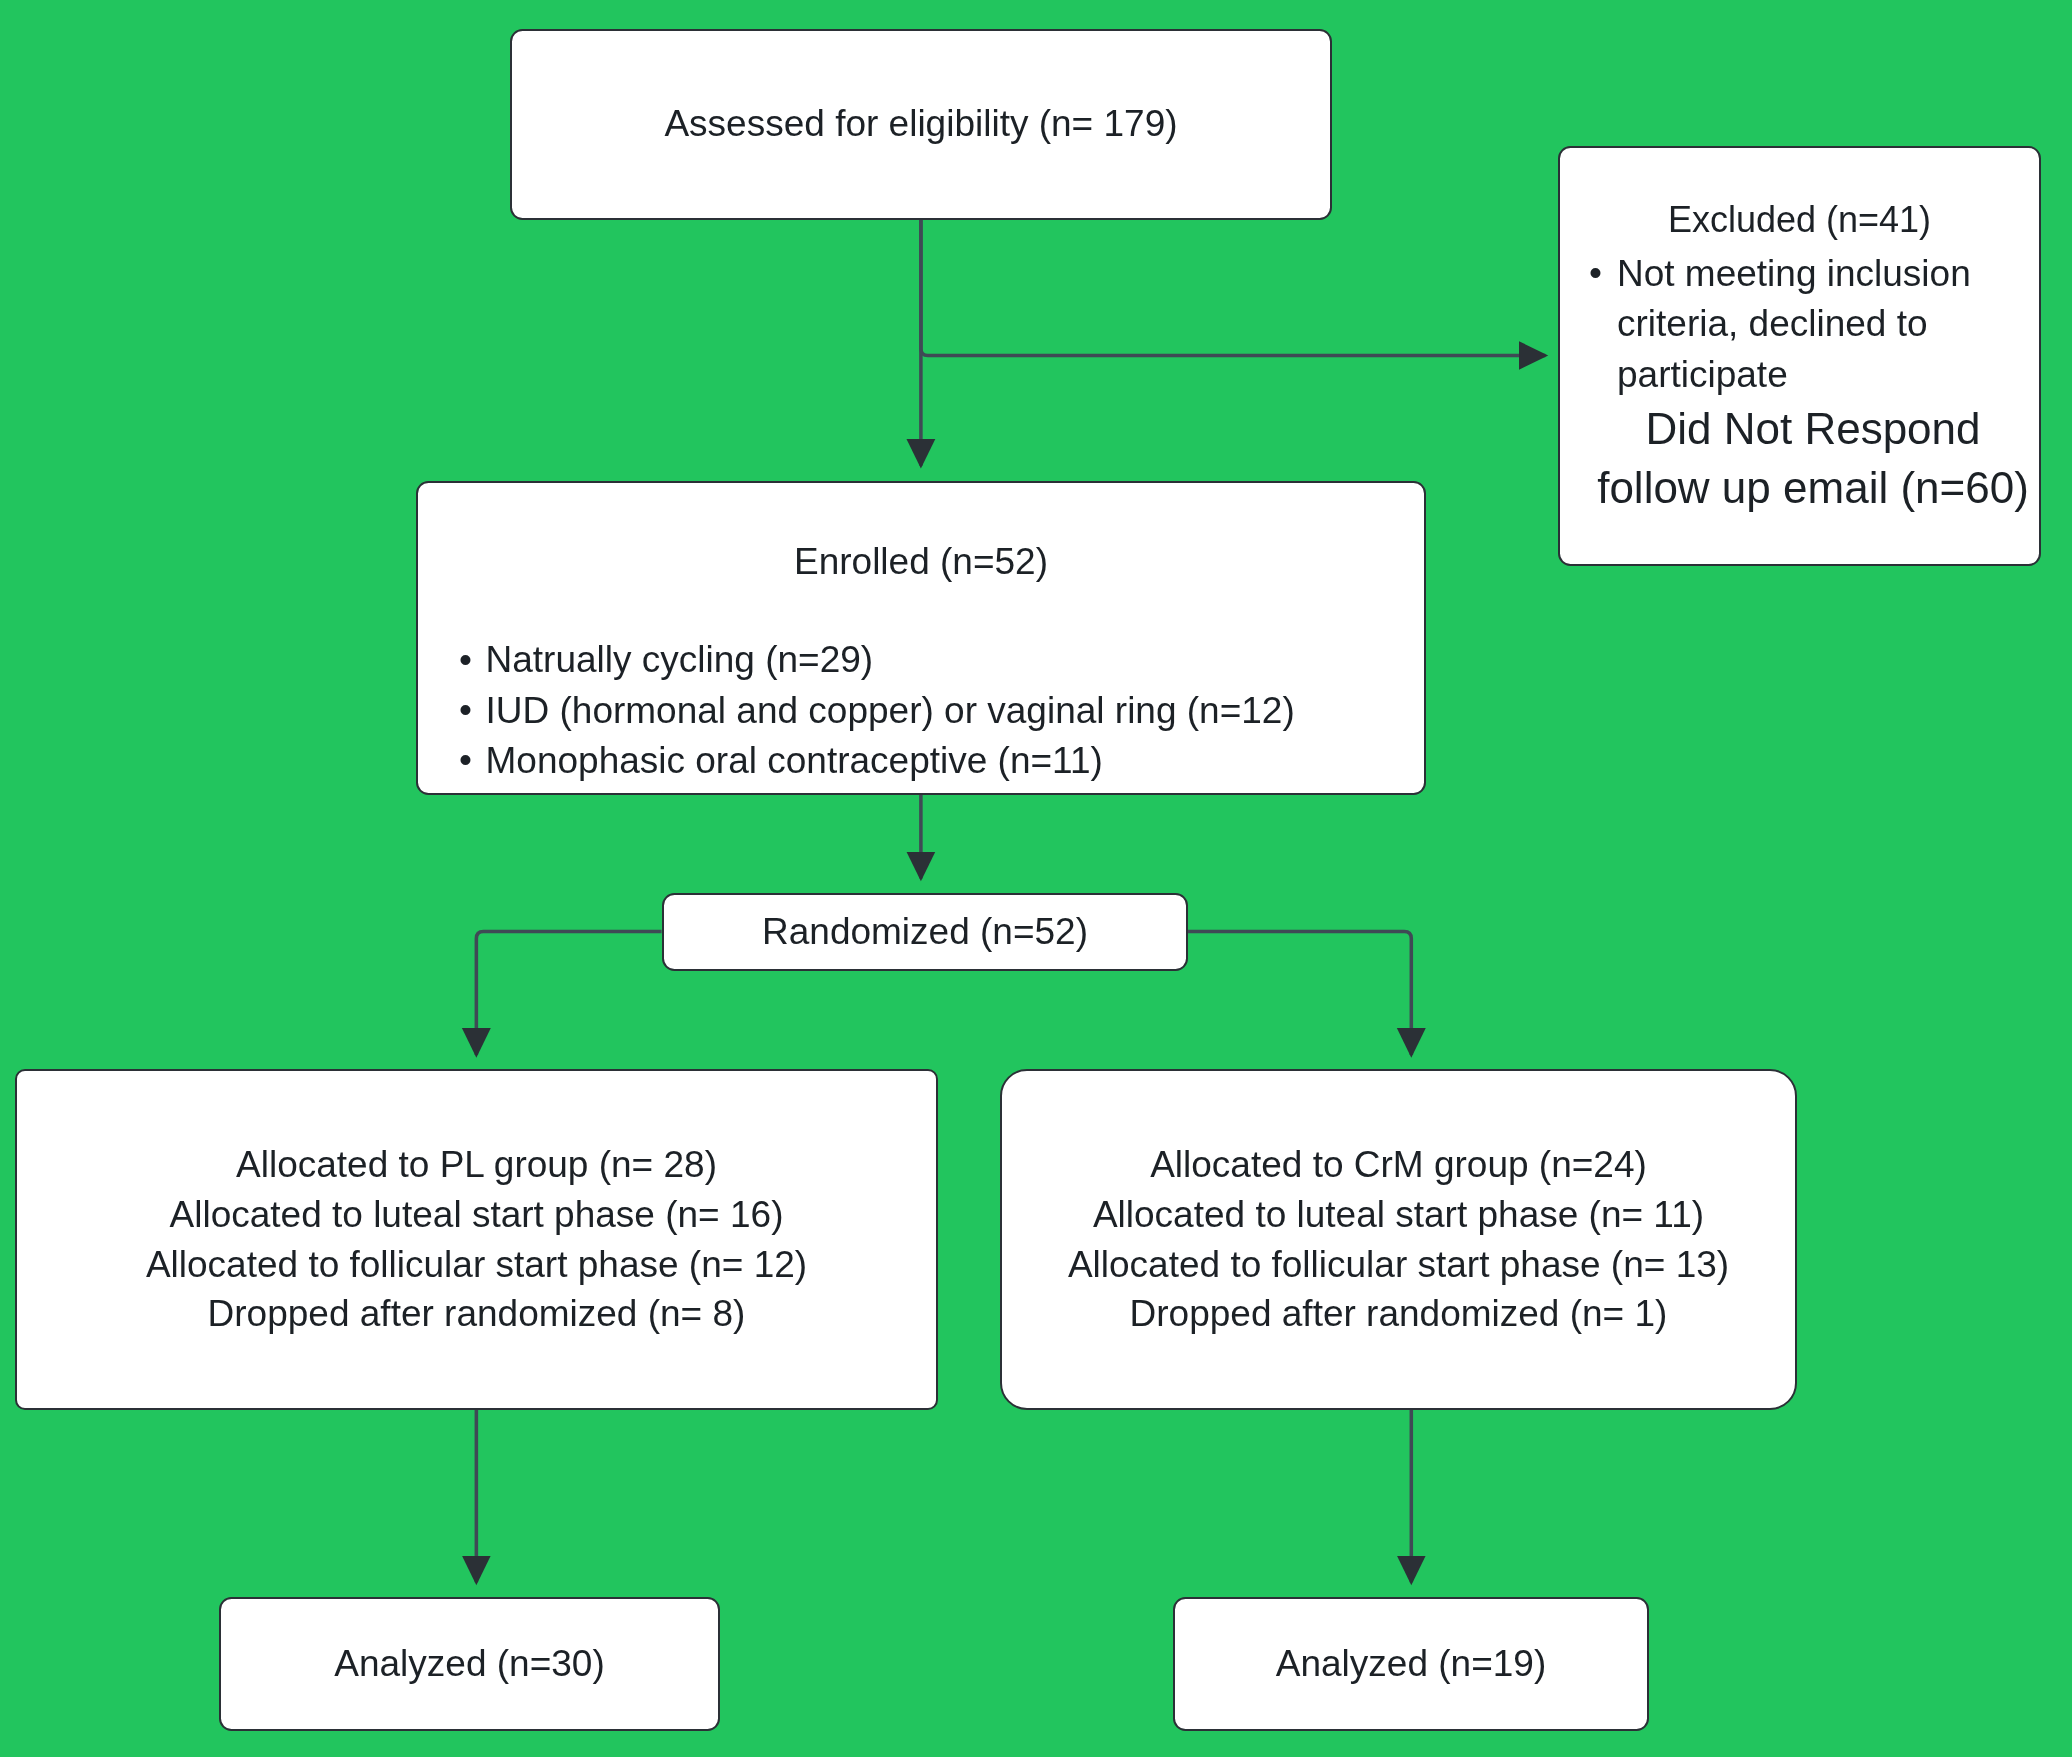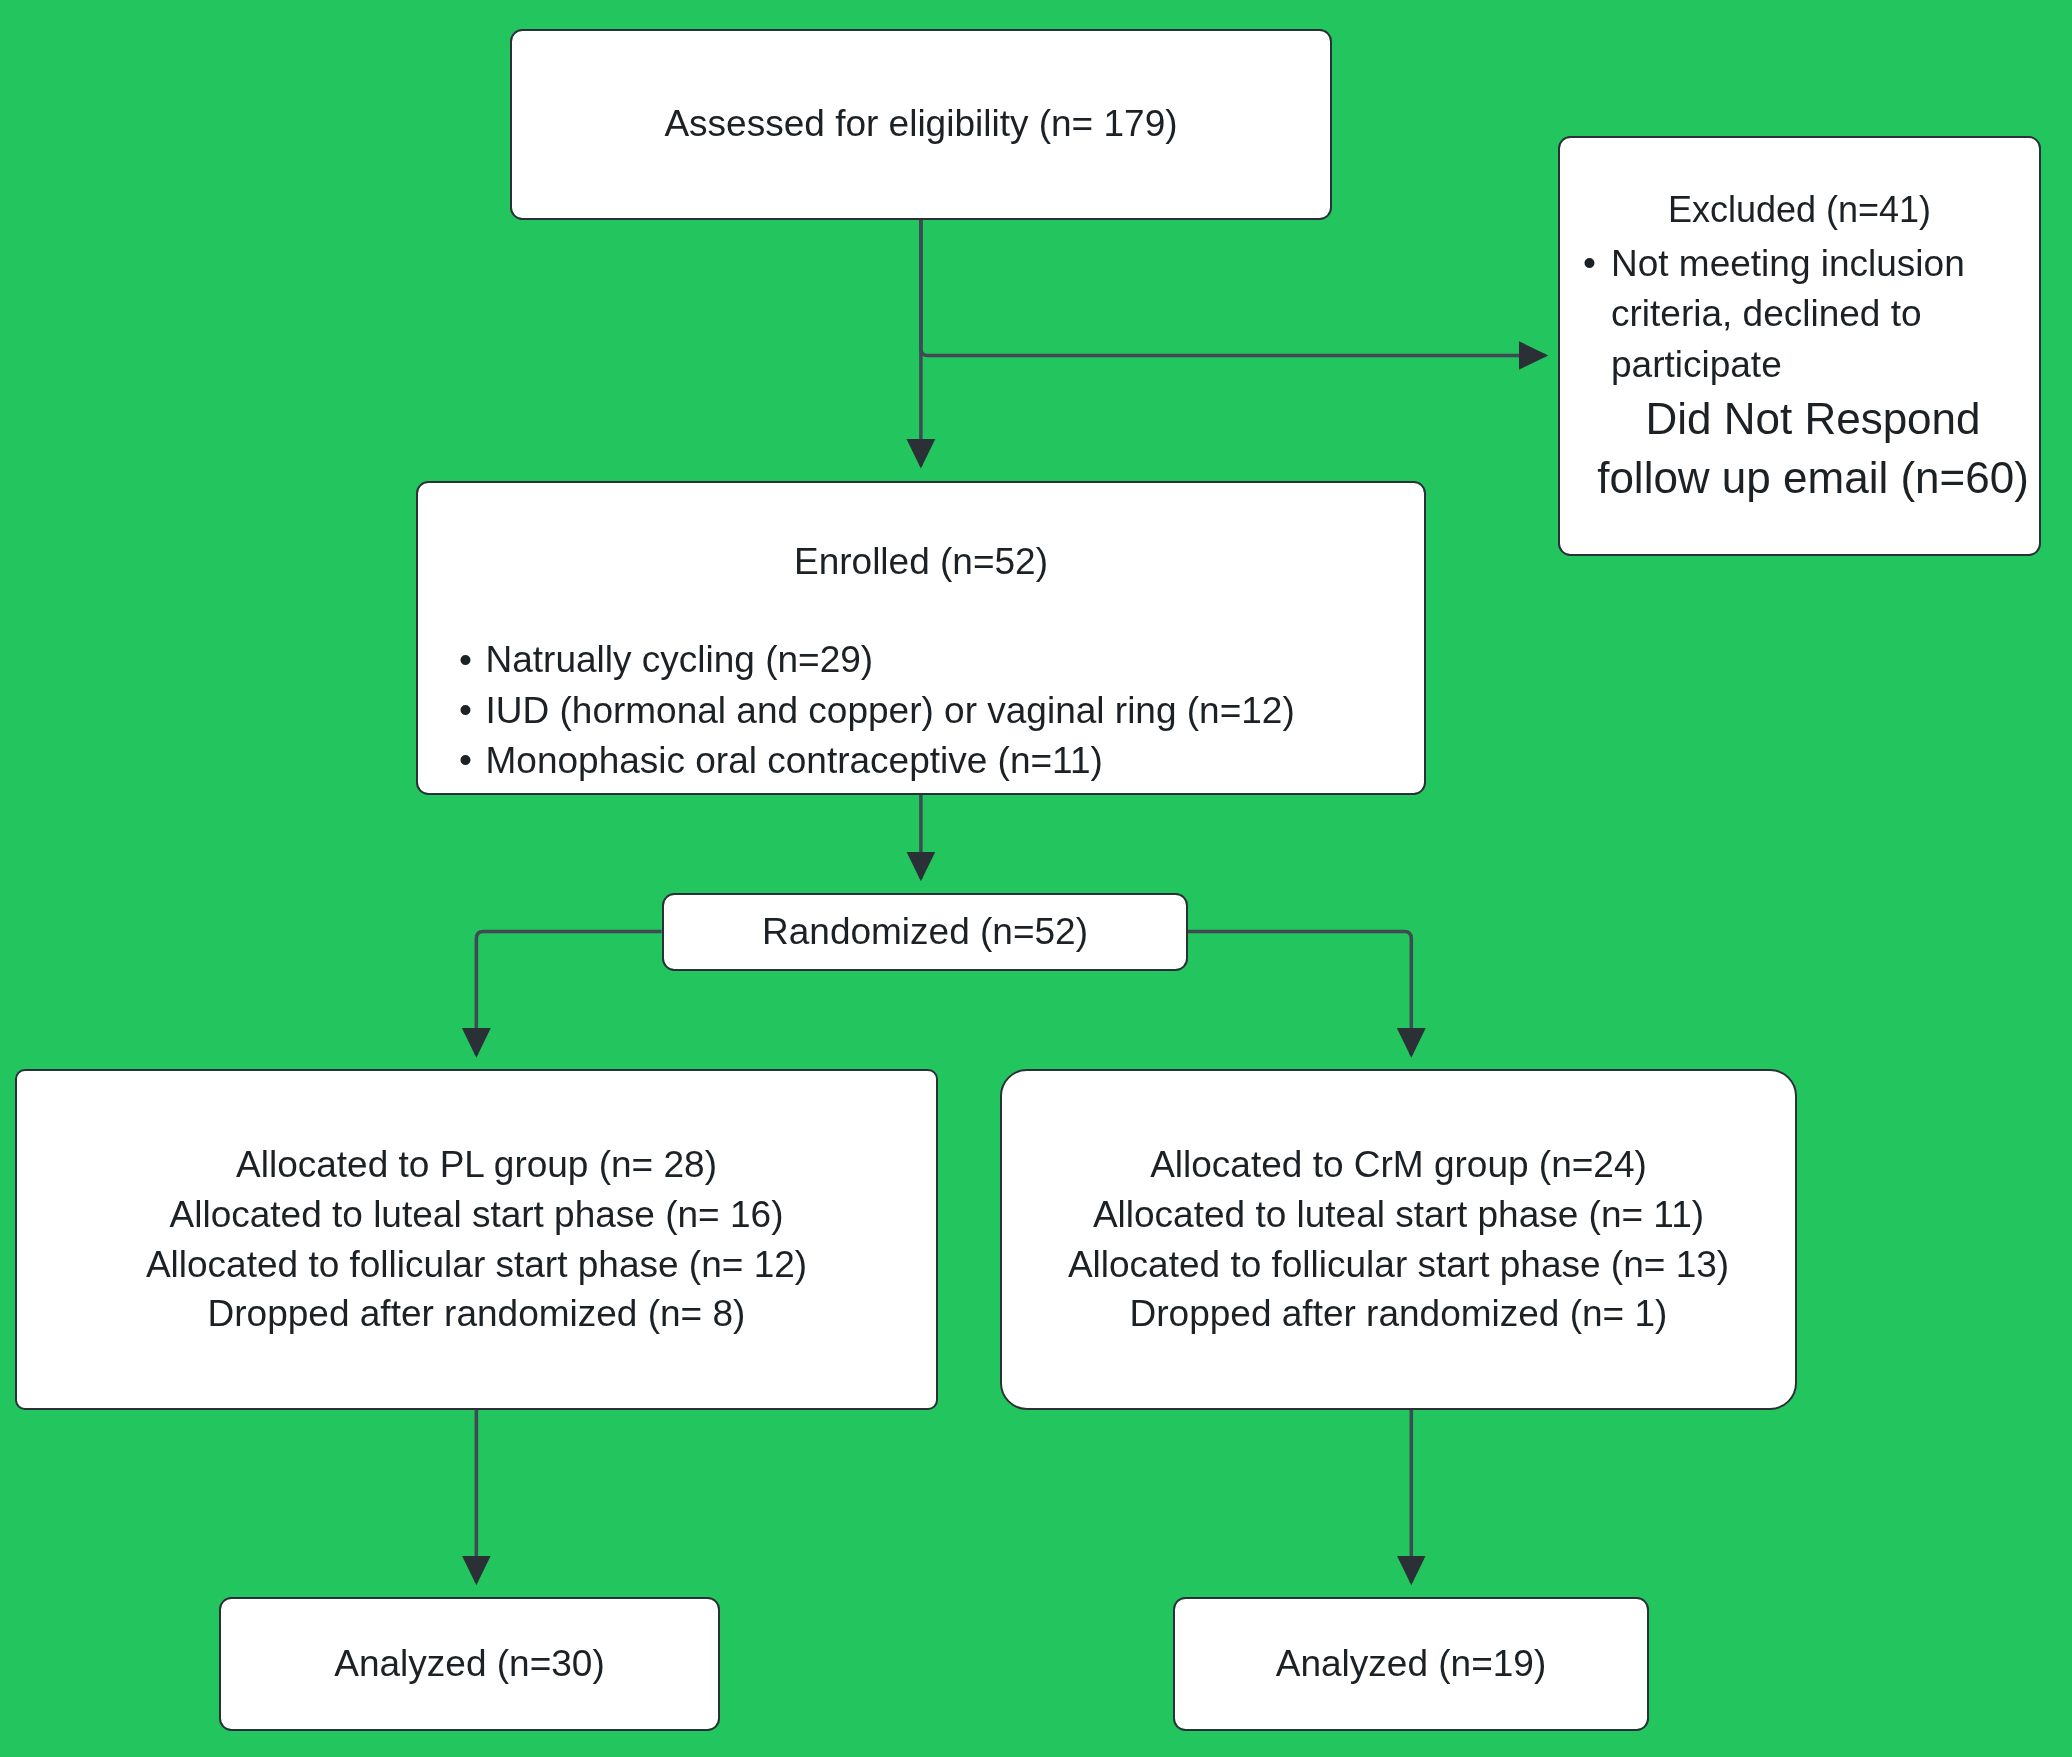--- a/index.html
+++ b/index.html
@@ -59,33 +59,33 @@
     text-align: left;
   }
   ul.bullets li::before {
     content: "\2022";
     position: absolute;
     left: 0;
     top: -0.9px;
   }
   
   #node-assessed  { left: 510px;  top: 29px;   width: 822px;  height: 191px; }
-  #node-excluded  { left: 1558px; top: 136px;  width: 483px;  height: 420px;
+  #node-excluded  { left: 1558px; top: 146px;  width: 483px;  height: 420px;
                     justify-content: flex-start; padding-top: 49px; }
   #node-enrolled  { left: 416px;  top: 481px;  width: 1010px; height: 314px;
                     justify-content: flex-start; padding-top: 55px; gap: 44px; }
   #node-random    { left: 662px;  top: 893px; width: 526px;  height: 78px;  }
   #node-alloc-pl  { left: 15px;   top: 1069px; width: 923px; height: 341px; border-radius: 10px; }
   #node-alloc-crm { left: 1000px; top: 1069px; width: 797px;  height: 341px; border-radius: 27px; }
   #node-anz-pl    { left: 219px;  top: 1597px; width: 501px;  height: 134px; }
   #node-anz-crm   { left: 1173px; top: 1597px; width: 476px;  height: 134px; }
 
   #node-excluded .nline,
   #node-excluded .ntitle { font-size: 36px; }
-  #node-excluded ul.bullets { padding-left: 23px; }
+  #node-excluded ul.bullets { padding-left: 29px; }
   #node-excluded ul.bullets li { padding-left: 28px; }
   #node-excluded .free { text-align: center; padding-left: 27px; font-size: 44px; line-height: 1.34; }
 </style>
 </head>
 <body>
 
 <div id="canvas">
 
   <svg class="edges" viewBox="0 0 2349 1992" xmlns="http://www.w3.org/2000/svg">
     <defs>

